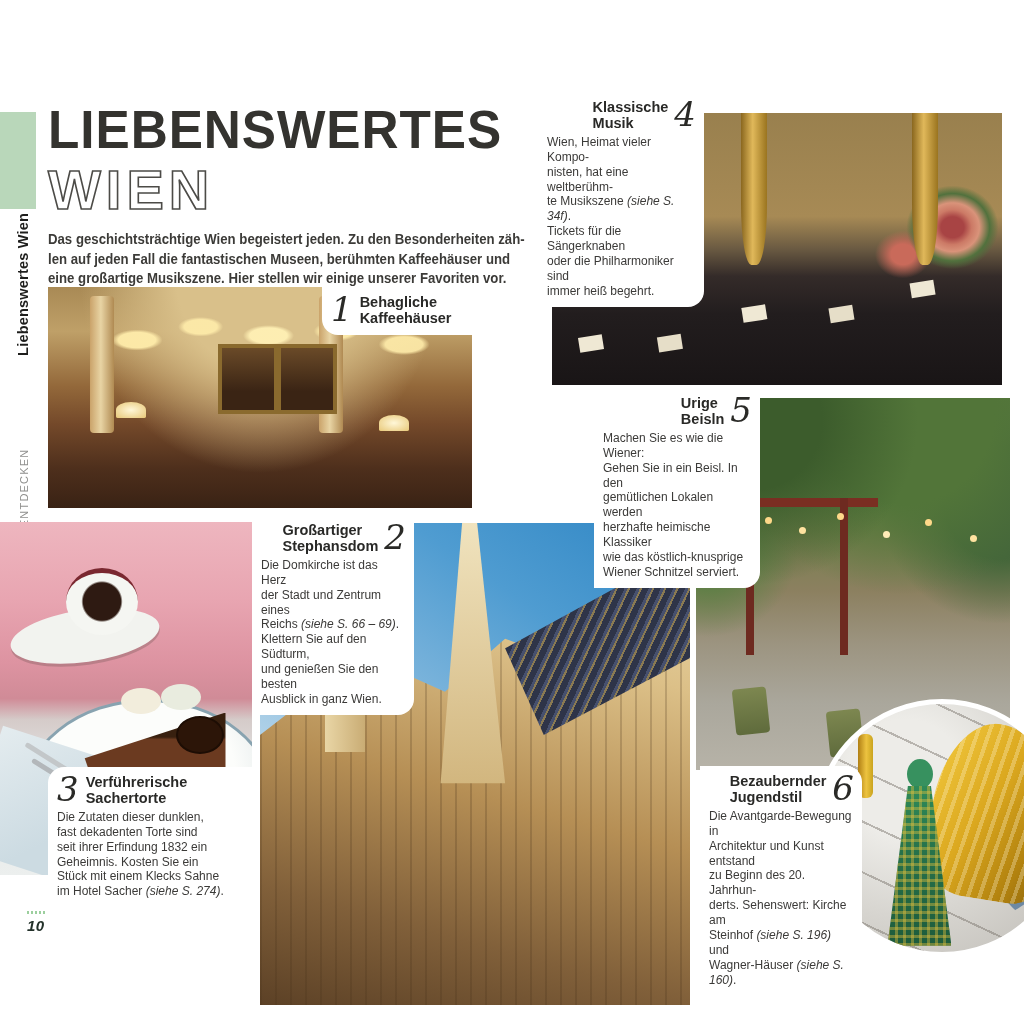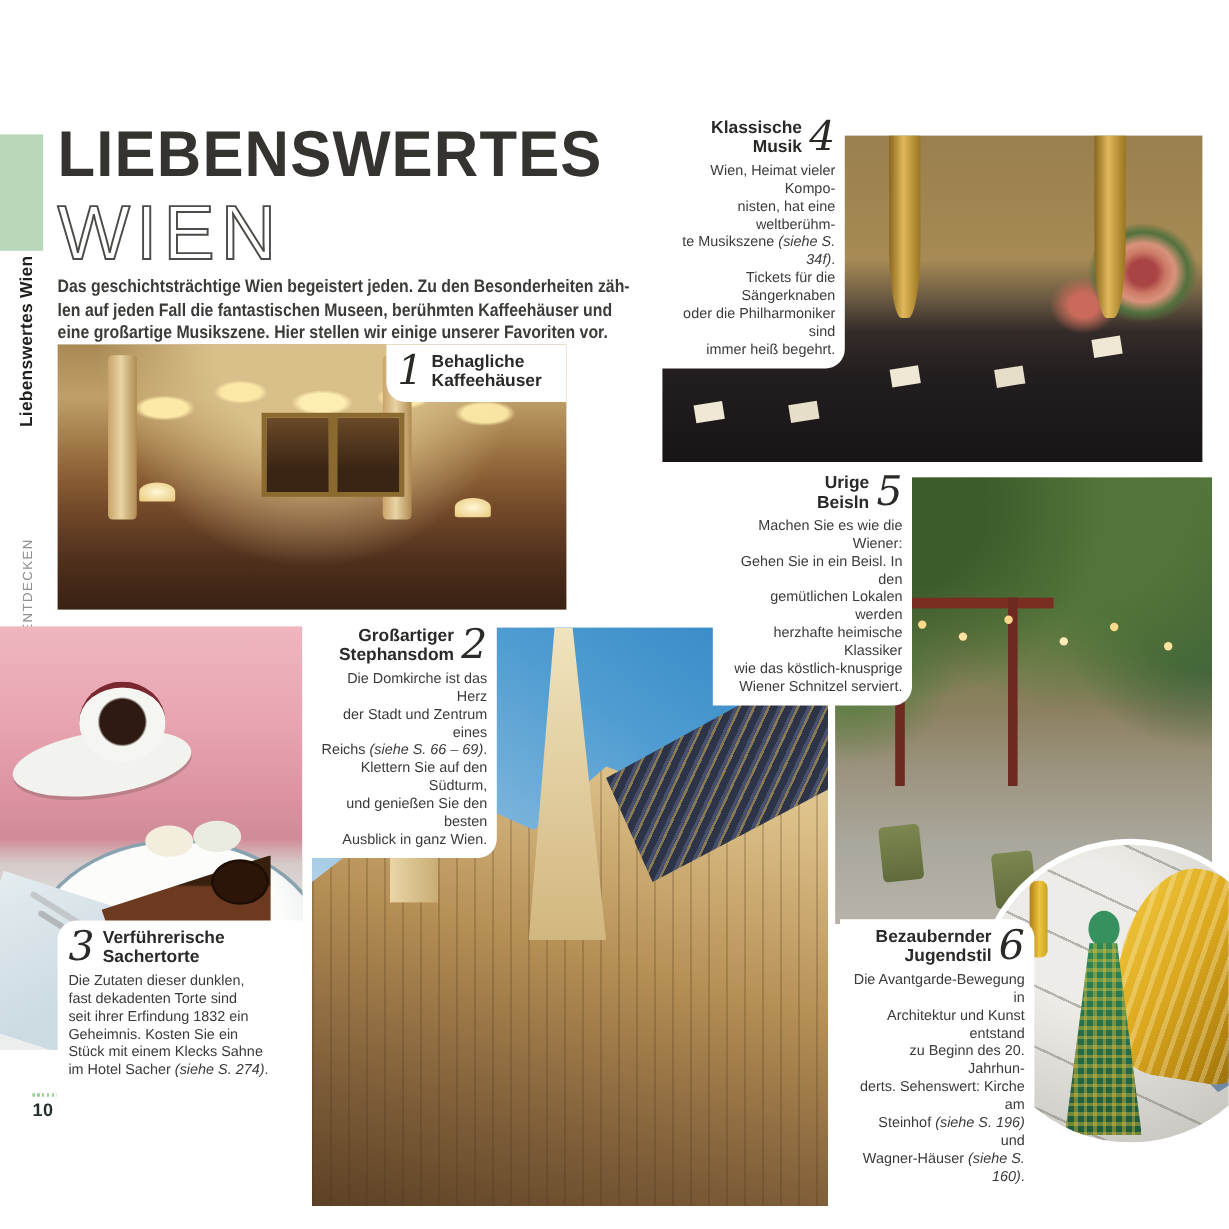--- a/index.html
+++ b/index.html
@@ -7,29 +7,29 @@
         font-family:"Liberation Sans",sans-serif;color:#3b3a38;}
 
   
   .green-tab{position:absolute;left:0;top:112px;width:36px;height:97px;}
   .sidebar-rot{position:absolute;left:15px;top:565px;width:352px;height:22px;
       transform:rotate(-90deg);transform-origin:top left;
       display:flex;justify-content:space-between;align-items:baseline;white-space:nowrap;}
   .sidebar-section{font-size:11px;letter-spacing:1.2px;color:#8f8f8d;font-weight:400;}
   .sidebar-chapter{font-size:14.5px;font-weight:700;color:#1e1e1c;letter-spacing:.2px;}
 
-  .folio{position:absolute;left:27px;top:911px;}
+  .folio{position:absolute;left:27px;top:911px;font-style:italic;}
   .folio-rule{width:20px;height:3px;background:repeating-linear-gradient(90deg,#9ccf9e 0 2px,#ffffff 2px 4px);}
   .folio-num{font-size:15px;font-weight:700;color:#23312a;margin-top:3px;letter-spacing:.5px;}
 
   
   .title{position:absolute;left:48px;top:102px;}
   .title-main{display:inline-block;font-size:54px;line-height:1;font-weight:700;
       color:#34332f;letter-spacing:1px;transform:scaleX(.95);transform-origin:left top;white-space:nowrap;}
-  .title-thin{display:block;margin-top:6px;font-size:64px;line-height:1;font-weight:400;
+  .title-thin{display:block;margin-top:6px;font-size:56px;line-height:1;font-weight:700;
       letter-spacing:5px;color:transparent;-webkit-text-stroke:1.6px #4c4b47;white-space:nowrap;}
   @supports not ((-webkit-text-stroke:1px #000)){.title-thin{color:#4c4b47;}}
   .intro{position:absolute;left:48px;top:229px;width:545px;font-size:15px;font-weight:700;
       line-height:1.3;color:#3c3b38;white-space:pre-line;transform:scaleX(.88);transform-origin:left top;}
 
   
   .photo{position:absolute;z-index:1;overflow:hidden;}
   .deco{position:absolute;}
 
   #photo-cafe{left:48px;top:287px;width:424px;height:221px;
@@ -123,23 +123,23 @@
 
   
   .card{position:absolute;z-index:3;background:#ffffff;padding:7px 8px 8px 9px;box-sizing:border-box;}
   .head-row{display:flex;align-items:flex-start;}
   .head-row.right{justify-content:flex-end;}
   .num{font-family:"DejaVu Serif",serif;font-style:italic;font-size:34px;line-height:.9;
        color:#2a2a27;flex:none;}
   .head-row.left .num{margin-right:7px;margin-top:0;}
   .head-row.right .num{margin-left:6px;margin-top:0;}
   .ttl{font-size:14.5px;font-weight:700;line-height:1.1;color:#292927;white-space:pre-line;padding-top:1px;}
-  .head-row.right .ttl{text-align:right;}
+  .head-row.right .ttl{text-align:left;}
   .bod{font-size:12px;line-height:1.24;color:#3b3a38;white-space:pre-line;margin-top:3px;}
-  .bod.right{text-align:right;}
+  .bod.right{}
   .ital{font-style:italic;}
 
   #card1{left:322px;top:287px;width:150px;border-radius:0 0 0 16px;}
   #card2{left:252px;top:515px;width:162px;border-radius:0 0 16px 0;}
   #card3{left:48px;top:767px;width:206px;border-radius:16px 0 0 0;}
   #card4{left:538px;top:92px;width:166px;border-radius:0 0 16px 0;}
   #card5{left:594px;top:388px;width:166px;border-radius:0 0 16px 0;}
   #card6{left:700px;top:766px;width:162px;border-radius:0 16px 16px 0;}
 </style>
 </head>

